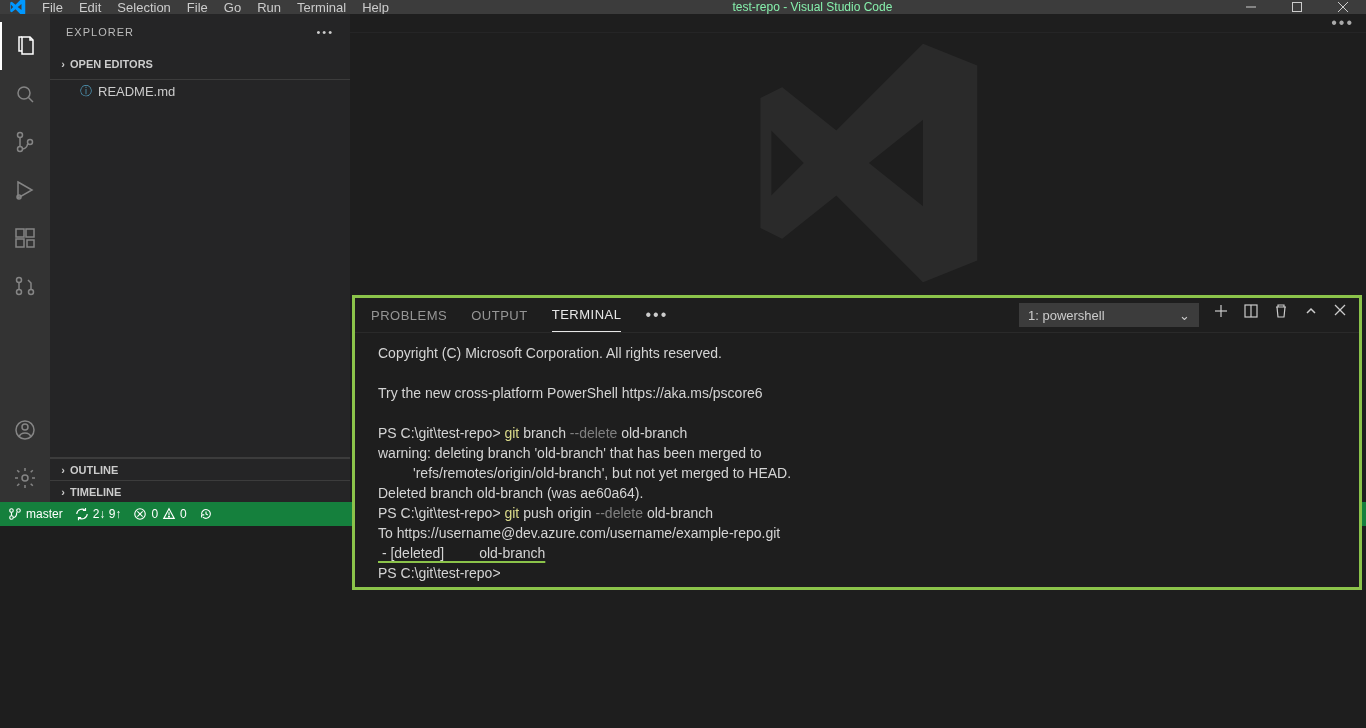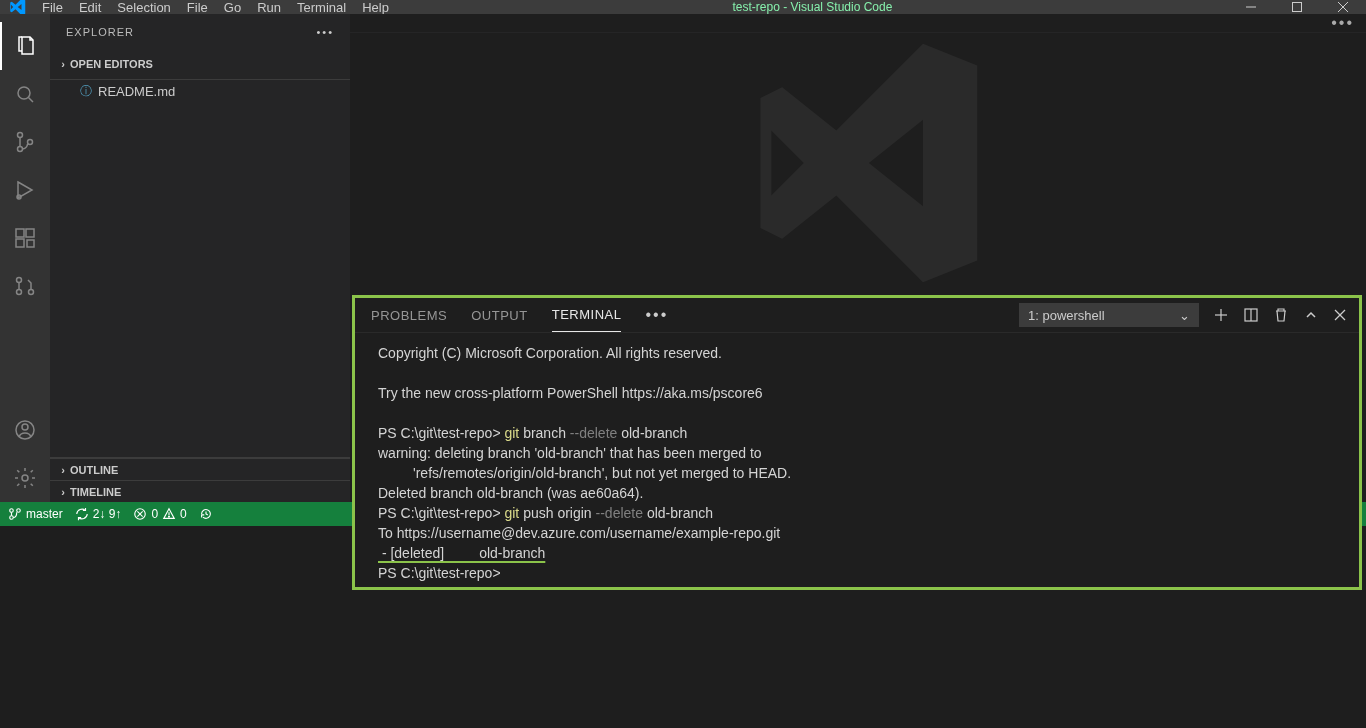--- a/index.html
+++ b/index.html
@@ -26,21 +26,21 @@
   .sidebar .bottom-sections { margin-top:auto; border-top:1px solid #3c3c3c;}
   .editor-area { flex:1; display:flex; flex-direction:column; background:#1e1e1e; position:relative;}
   .editor-top { height:35px; border-bottom:1px solid #252526; display:flex; align-items:center; justify-content:flex-end; padding-right:12px; color:#aaa;}
   .editor-empty { flex:1; display:flex; align-items:center; justify-content:center; position:relative;}
   .watermark { opacity:0.05; }
   .panel { height:298px; border:3px solid #8bc34a; background:#1e1e1e; display:flex; flex-direction:column; position:relative; margin:2px 4px 2px 2px; }
   .panel-tabs { height:35px; display:flex; align-items:center; border-bottom:1px solid #2a2a2a; padding-left:16px; gap:24px; }
   .panel-tab { font-size:13px; color:#969696; letter-spacing:0.5px; cursor:pointer; height:34px; display:flex; align-items:center;}
   .panel-tab.active { color:#e7e7e7; border-bottom:1px solid #e7e7e7; }
   .panel-tab.ellipsis { color:#ccc; font-size:16px; letter-spacing:2px;}
-  .panel-right { margin-left:auto; display:flex; align-items:center; gap:14px; padding-right:12px;}
+  .panel-right { margin-left:auto; display:flex; align-items:flex-start; gap:14px; padding-right:12px;}
   .term-select { height:24px; width:180px; background:#3c3c3c; border:1px solid #3c3c3c; color:#ccc; display:flex; align-items:center; padding:0 8px; font-size:13px; justify-content:space-between;}
   .panel-right .picon { color:#ccc; cursor:pointer; display:flex;}
   .terminal-body { flex:1; padding:10px 16px 4px 23px; font-family: "Consolas", monospace; font-size:14px; color:#d4d4d4; line-height:20px; white-space:pre; overflow:hidden;}
   .terminal-body .yellow { color:#dcdc8b; }
   .terminal-body .gray { color:#808080; }
   .underline-green { text-decoration: underline; text-decoration-color:#8bc34a; text-decoration-thickness:2px; text-underline-offset:3px;}
   .statusbar { height:24px; background:#15803d; display:flex; align-items:center; color:#fff; font-size:12px; padding:0 8px; gap:12px;}
   .statusbar .sb-item { display:flex; align-items:center; gap:4px; cursor:pointer;}
   .statusbar .sb-right { margin-left:auto; display:flex; gap:16px; align-items:center;}
   svg { display:block; }

